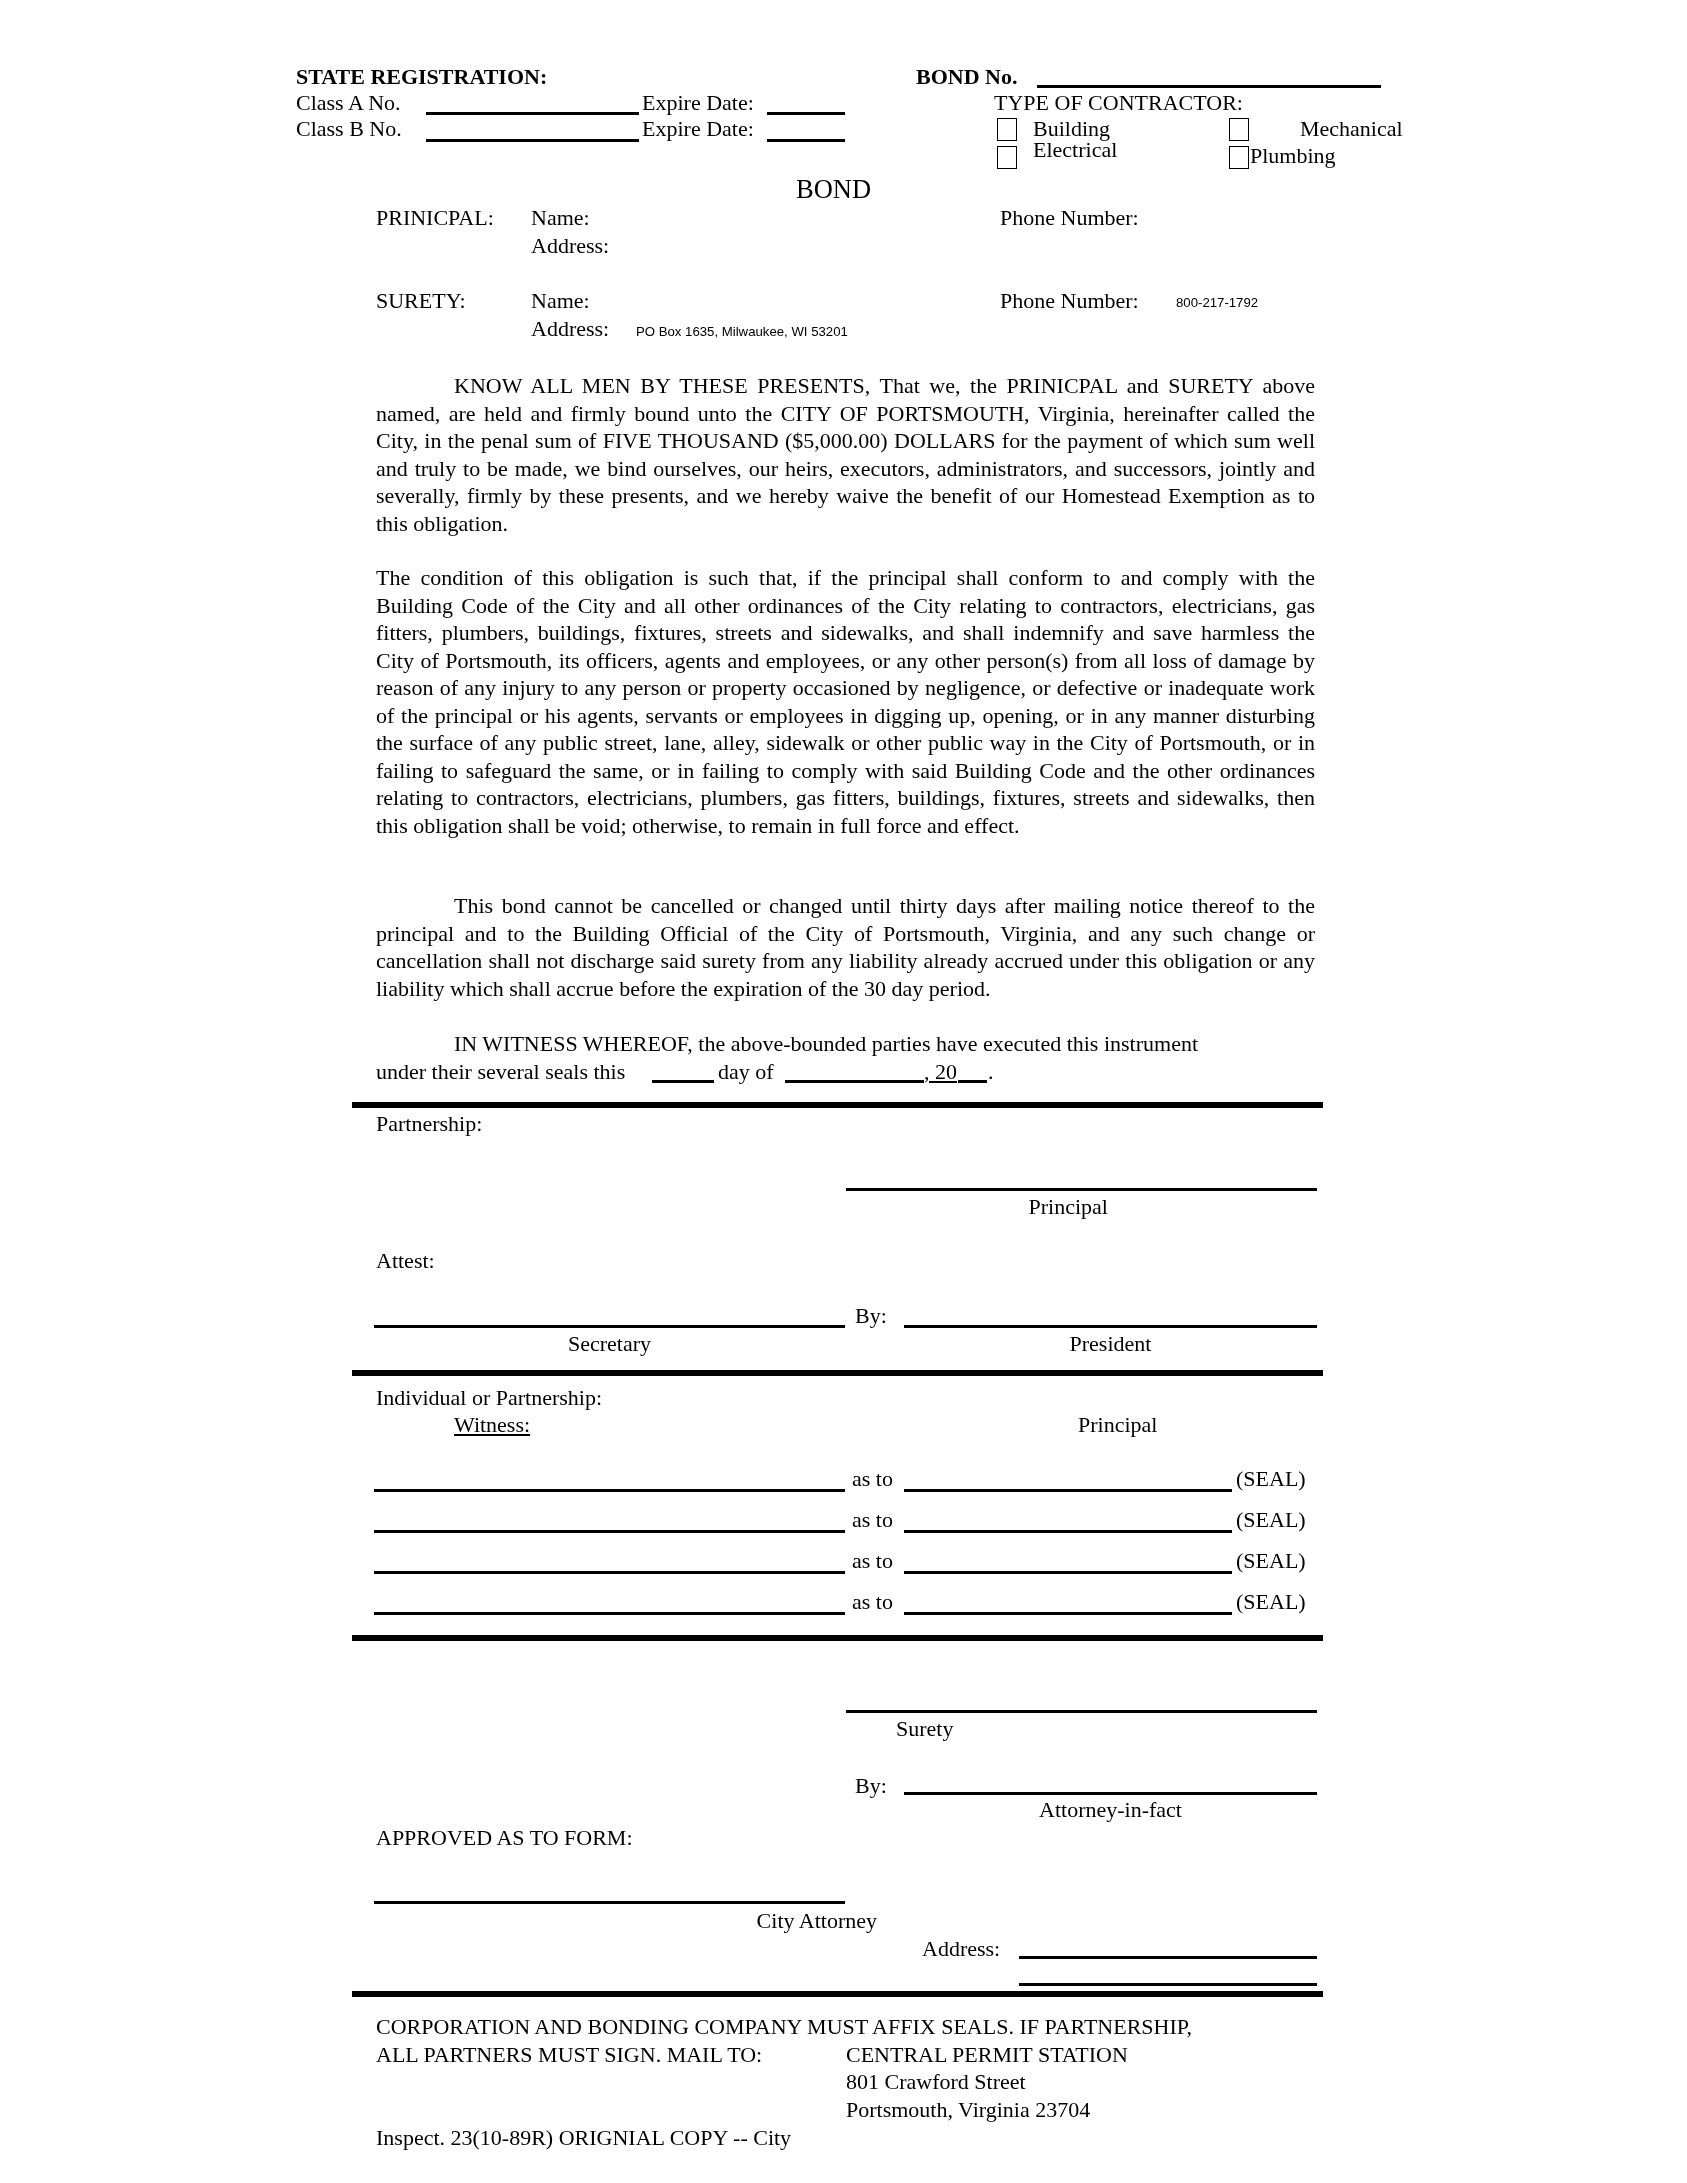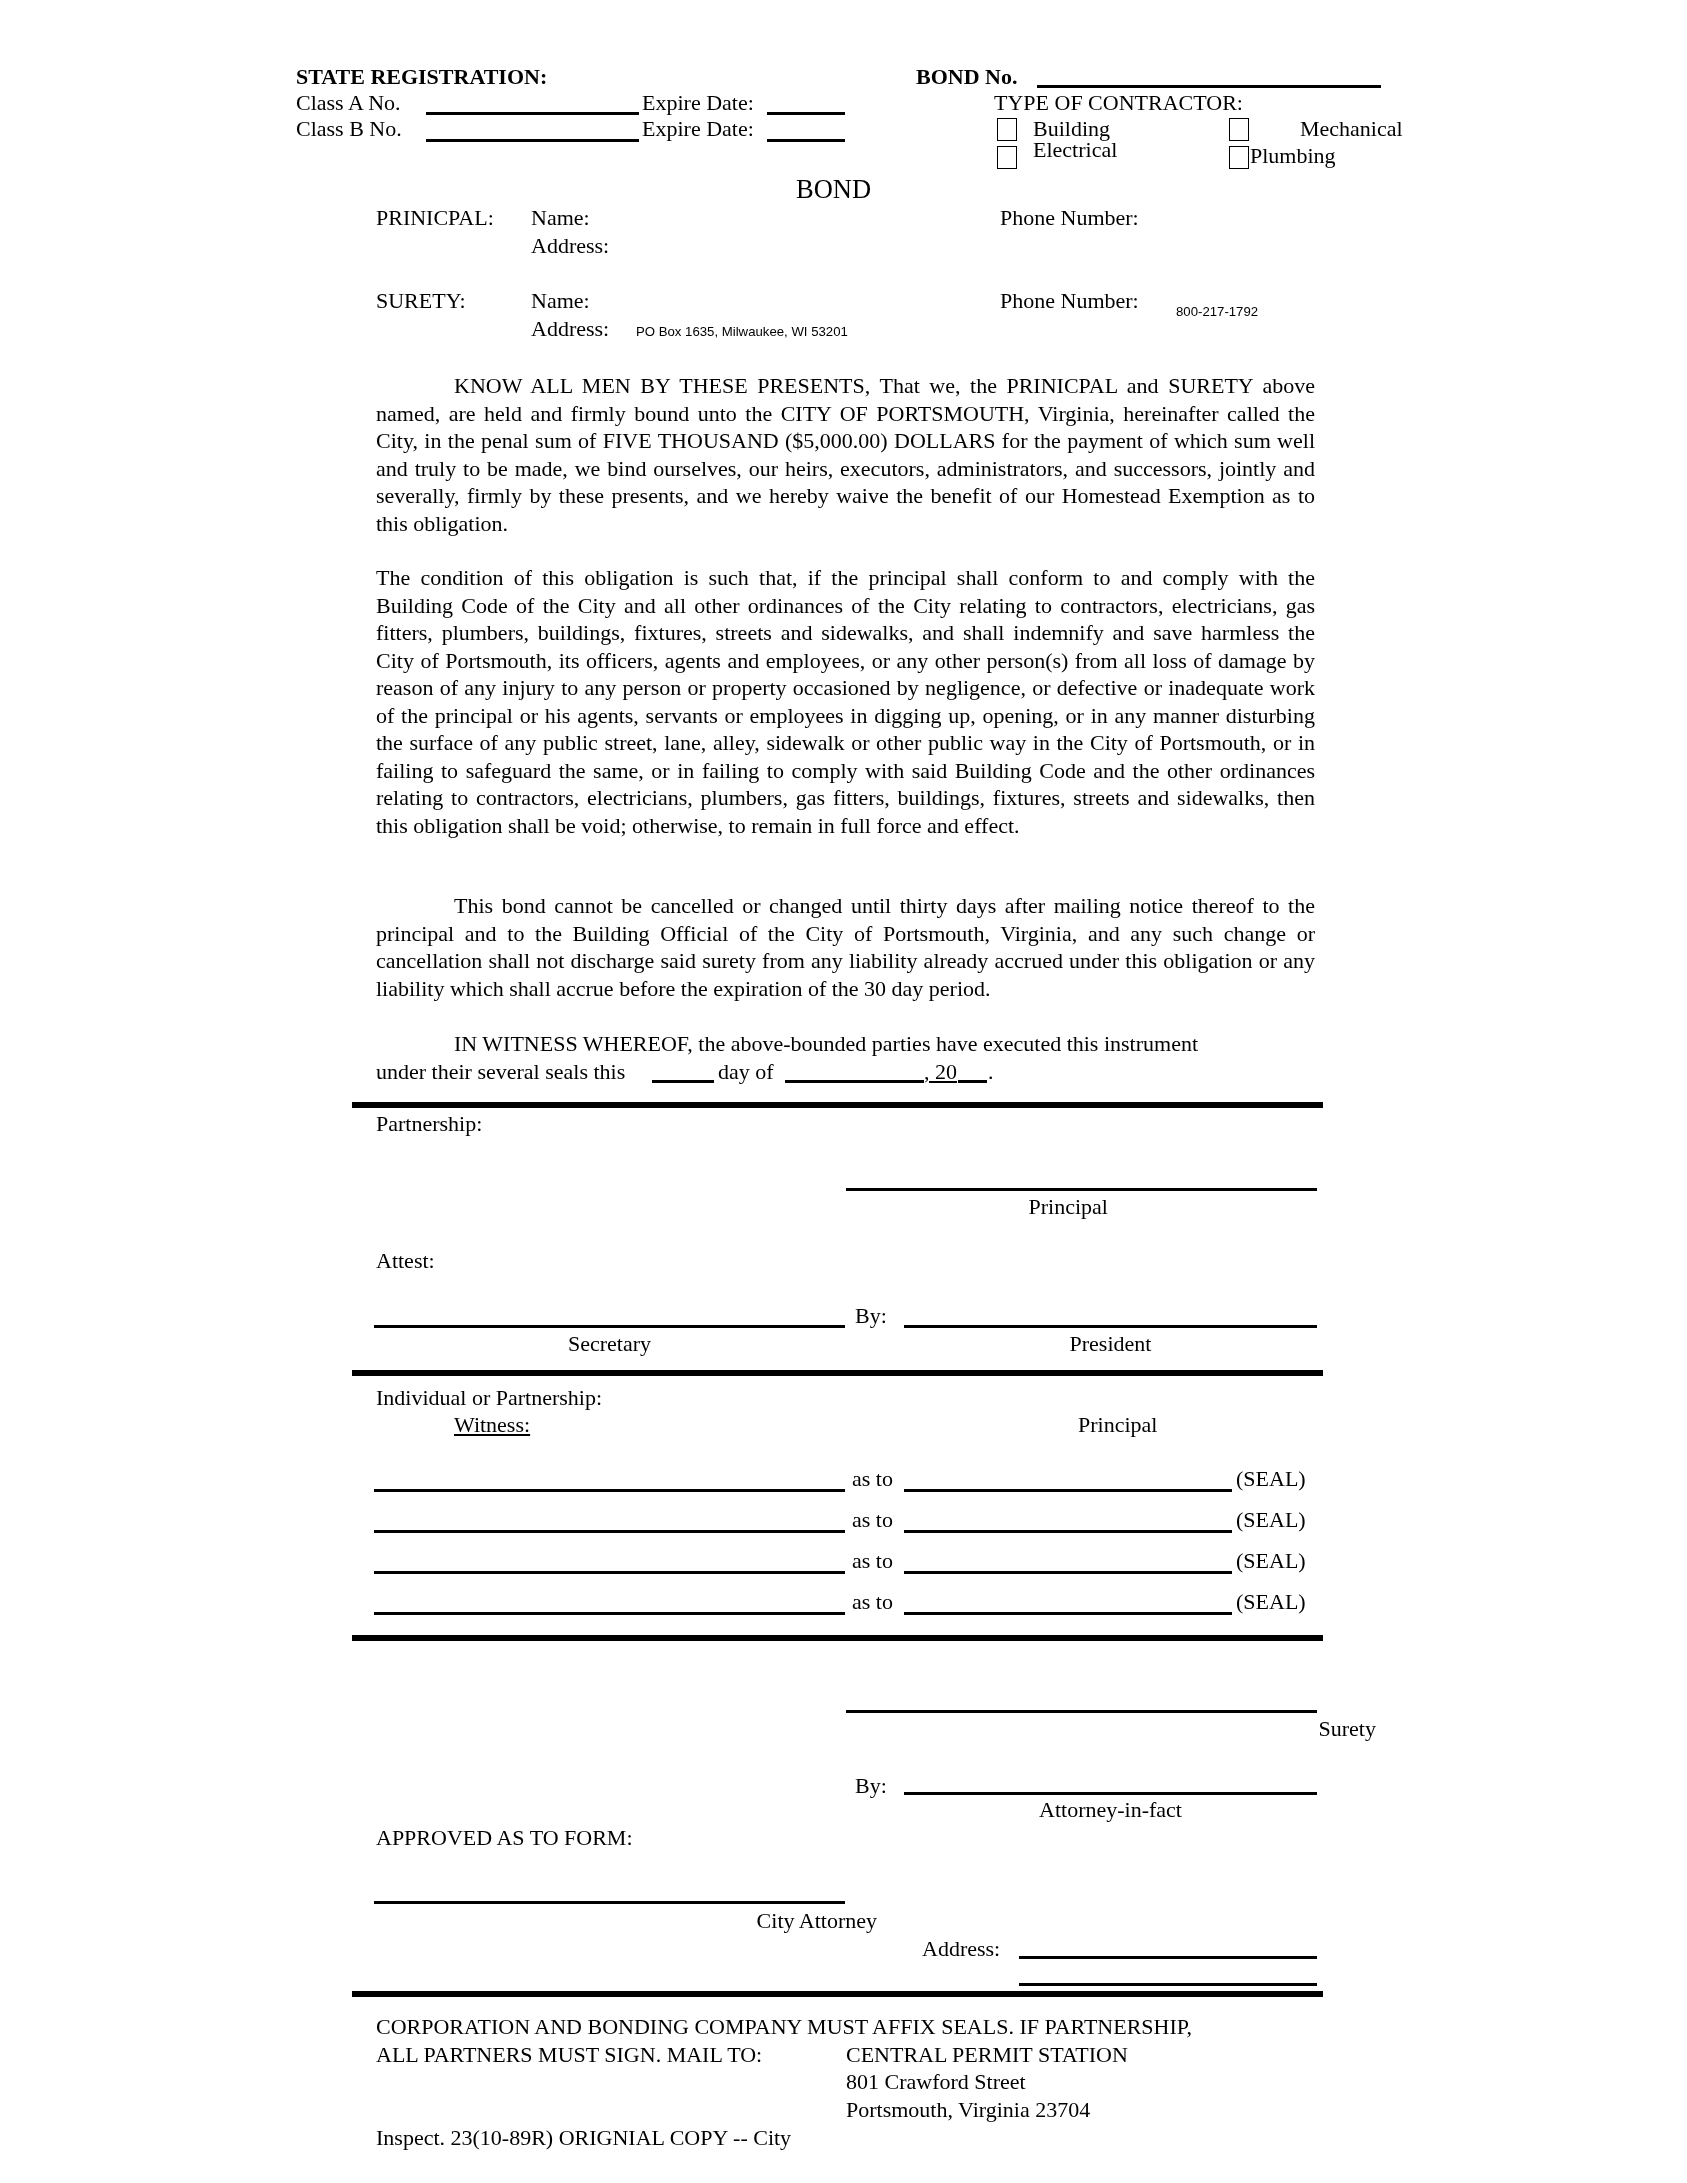--- a/index.html
+++ b/index.html
@@ -53,21 +53,21 @@
 <div class="abs t" style="left:629px; top:233px;"></div>
 <div class="abs t" style="left:1000px; top:205px;">Phone Number:</div>
 <div class="abs t" style="left:1171px; top:205px;"></div>
 
 <div class="abs t" style="left:376px; top:288px;">SURETY:</div>
 <div class="abs t" style="left:531px; top:288px;">Name:</div>
 <div class="abs t" style="left:609px; top:288px;"></div>
 <div class="abs t" style="left:531px; top:316px;">Address:</div>
 <div class="abs sm" style="left:636px; top:324px;">PO Box 1635, Milwaukee, WI  53201</div>
 <div class="abs t" style="left:1000px; top:288px;">Phone Number:</div>
-<div class="abs sm" style="left:1176px; top:304px;">800-217-1792</div>
+<div class="abs sm" style="left:1176px; top:295px;">800-217-1792</div>
 
 <div class="para" style="top:372px;"><span class="indent"></span><span>KNOW ALL MEN BY THESE PRESENTS, That we, the PRINICPAL and SURETY above named, are held and firmly bound unto the CITY OF PORTSMOUTH, Virginia, hereinafter called the City, in the penal sum of FIVE THOUSAND ($5,000.00) DOLLARS for the payment of which sum well and truly to be made, we bind ourselves, our heirs, executors, administrators, and successors, jointly and severally, firmly by these presents, and we hereby waive the benefit of our Homestead Exemption as to this obligation.</span></div>
 
 <div class="para" style="top:564px;"><span>The condition of this obligation is such that, if the principal shall conform to and comply with the Building Code of the City and all other ordinances of the City relating to contractors, electricians, gas fitters, plumbers, buildings, fixtures, streets and sidewalks, and shall indemnify and save harmless the City of Portsmouth, its officers, agents and employees, or any other person(s) from all loss of damage by reason of any injury to any person or property occasioned by negligence, or defective or inadequate work of the principal or his agents, servants or employees in digging up, opening, or in any manner disturbing the surface of any public street, lane, alley, sidewalk or other public way in the City of Portsmouth, or in failing to safeguard the same, or in failing to comply with said Building Code and the other ordinances relating to contractors, electricians, plumbers, gas fitters, buildings, fixtures, streets and sidewalks, then this obligation shall be void; otherwise, to remain in full force and effect.</span></div>
 
 <div class="para" style="top:892px;"><span class="indent"></span><span>This bond cannot be cancelled or changed until thirty days after mailing notice thereof to the principal and to the Building Official of the City of Portsmouth, Virginia, and any such change or cancellation shall not discharge said surety from any liability already accrued under this obligation or any liability which shall accrue before the expiration of the 30 day period.</span></div>
 
 <div class="abs t" style="left:454px; top:1031px;">IN WITNESS WHEREOF, the above-bounded parties have executed this instrument</div>
 <div class="abs t" style="left:376px; top:1059px;">under their several seals this</div>
 <div class="line" style="left:652px; top:1080px; width:62px;"></div>
@@ -115,21 +115,21 @@
 <div>
   <div class="line" style="left:374px; top:1612px; width:471px;"></div>
   <div class="abs t" style="left:852px; top:1589px;">as to</div>
   <div class="line" style="left:904px; top:1612px; width:328px;"></div>
   <div class="abs t" style="left:1236px; top:1589px;">(SEAL)</div>
 </div>
 
 <div class="thick" style="left:352px; top:1635px; width:971px;"></div>
 
 <div class="line" style="left:846px; top:1710px; width:471px;"></div>
-<div class="abs t" style="left:859px; top:1716px; width:517px; text-align:right;">Surety</div>
+<div class="abs t" style="left:896px; top:1716px; width:517px; text-align:left;">Surety</div>
 
 <div class="abs t" style="left:855px; top:1773px;">By:</div>
 <div class="line" style="left:904px; top:1792px; width:413px;"></div>
 <div class="abs t" style="left:904px; top:1797px; width:413px; text-align:center;">Attorney-in-fact</div>
 
 <div class="abs t" style="left:376px; top:1825px;">APPROVED AS TO FORM:</div>
 <div class="line" style="left:374px; top:1901px; width:471px;"></div>
 <div class="abs t" style="left:374px; top:1908px; width:503px; text-align:right;">City Attorney</div>
 
 <div class="abs t" style="left:922px; top:1936px;">Address:</div>

